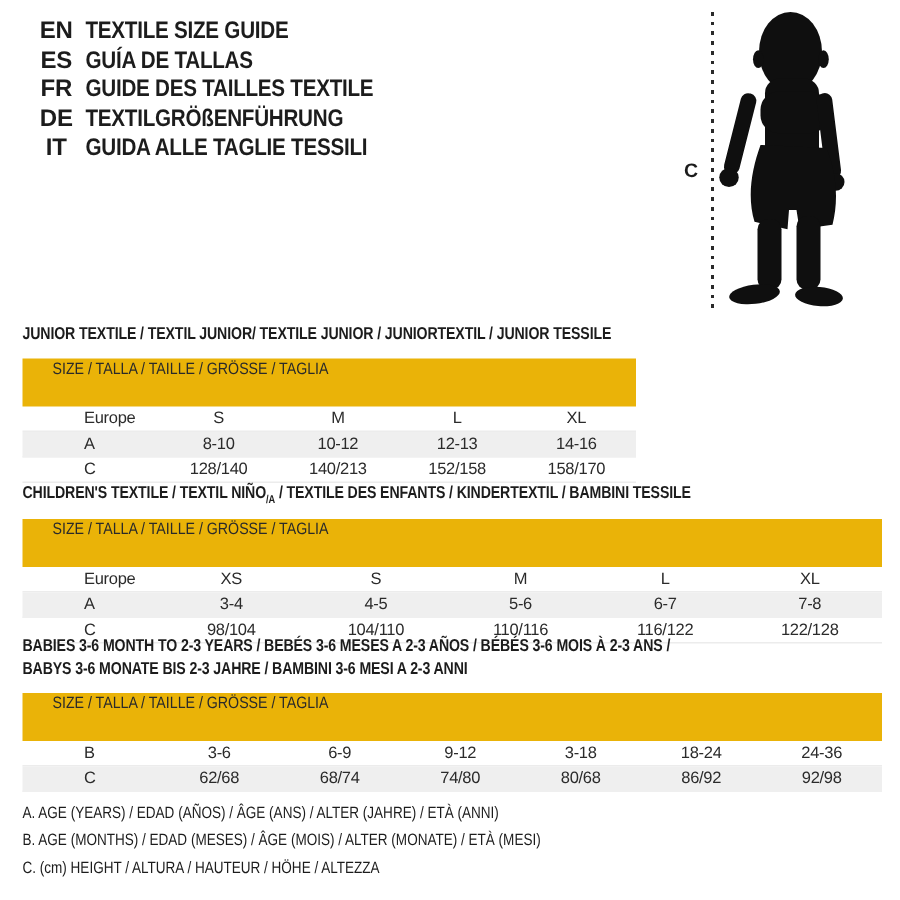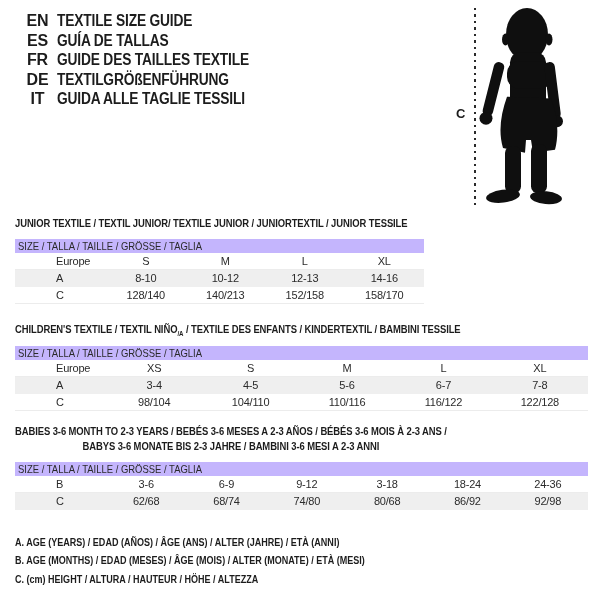--- a/index.html
+++ b/index.html
@@ -19,40 +19,40 @@
   .lang-line{display:flex;font-weight:bold;font-size:16px;line-height:19.6px;letter-spacing:-0.2px;text-align:center;}
   .lang-code{width:39px;flex:0 0 39px;}
 
   
   #height-line{left:474px;top:8px;width:2px;height:200px;
     background:repeating-linear-gradient(to bottom,#2a2a2a 0 2.5px,transparent 2.5px 6.5px);}
   #height-marker{left:456px;top:106px;font-weight:bold;font-size:13px;}
   #baby-figure{left:470px;top:3px;width:120px;height:207px;}
 
   
-  .section-title{font-weight:bold;font-size:11.5px;line-height:15px;letter-spacing:-0.1px;white-space:nowrap;text-align:center;}
+  .section-title{font-weight:bold;font-size:11.5px;line-height:15px;letter-spacing:-0.1px;white-space:nowrap;}
   .subscript{font-size:7.5px;position:relative;top:2.5px;}
 
   
-  .size-bar{background:#c4b5fd;height:14px;line-height:15px;font-size:11px;color:#2a2a2a;padding-left:3px;overflow:hidden;}
+  .size-bar{background:#eab308;height:32px;line-height:15px;font-size:11px;color:#2a2a2a;padding-left:20px;overflow:hidden;}
   .trow{display:flex;height:17px;line-height:17px;font-size:11px;color:#2b2b2b;box-sizing:border-box;border-bottom:1px solid #ececec;}
   .trow.shaded{background:#efefef;border-bottom:1px solid #efefef;}
   .tlabel{width:55px;flex:0 0 55px;padding-left:5px;box-sizing:border-box;letter-spacing:-0.2px;margin-left:36px;}
   .tcell{flex:1;text-align:center;letter-spacing:-0.2px;}
 
   #t1-title{left:15px;top:216px;}
   #t1-table{left:15px;top:239px;width:409px;}
   #t2-title{left:15px;top:322px;}
   #t2-table{left:15px;top:346px;width:573px;}
   #t3-title{left:15px;top:424px;}
   #t3-table{left:15px;top:462px;width:573px;}
 
   
   #footnotes{left:15px;top:533px;}
-  .footnote{font-weight:bold;font-size:11px;line-height:18.4px;white-space:nowrap;}
+  .footnote{font-weight:normal;font-size:11px;line-height:18.4px;white-space:nowrap;}
 </style>
 </head>
 <body>
 
 <div id="lang-block" class="abs">
     <div class="lang-line">
       <span class="lang-code">EN</span>
       <span><span class="cond2">TEXTILE SIZE GUIDE</span></span>
     </div>
     <div class="lang-line">

